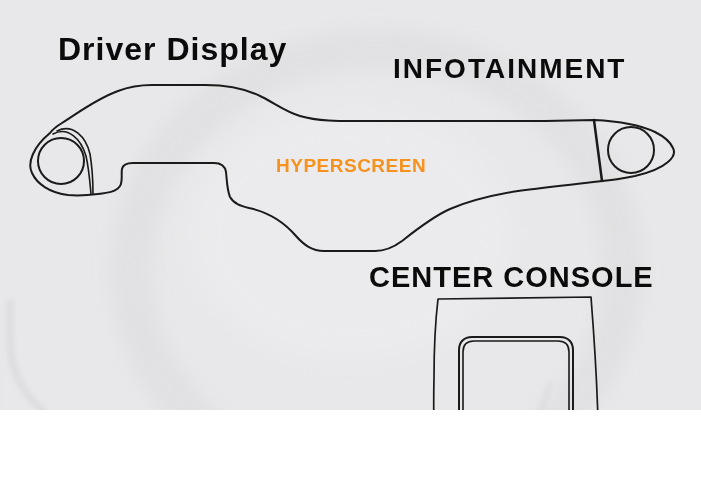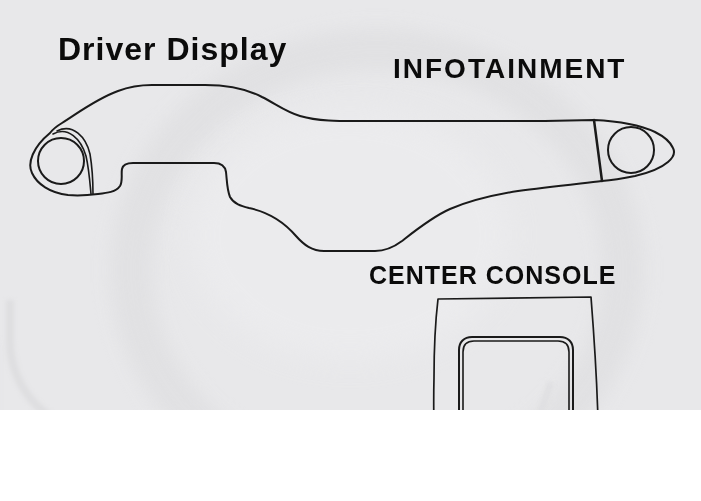--- a/index.html
+++ b/index.html
@@ -55,21 +55,21 @@
   .label{
     position:absolute;
     color:#0b0b0b;
     font-weight:700;
     white-space:nowrap;
     line-height:1;
   }
   .lbl-driver{left:58px;top:33px;font-size:32px;letter-spacing:1px;}
   .lbl-info{left:393px;top:55px;font-size:28px;letter-spacing:2px;}
   .lbl-hyper{left:276px;top:156px;font-size:19px;letter-spacing:.5px;color:#f6921e;}
-  .lbl-console{left:369px;top:263px;font-size:25px;letter-spacing:1px;}
+  .lbl-console{left:369px;top:263px;font-size:29px;letter-spacing:1px;}
 </style>
 </head>
 <body>
 
 <div class="stage">
 
   <div class="wm wm-ring"></div>
   <div class="wm wm-ring-fill"></div>
   <div class="wm wm-corner"></div>
   <div class="wm wm-corner2"></div>
@@ -164,14 +164,15 @@
         C505,455 501,457 498,461
         L495,466
         C493,469 491,470 488,470
         L474,470
         C467,470 463,466 463,459 Z"></path>
     </g>
   </svg>
 
   <div class="label lbl-driver">Driver Display</div>
   <div class="label lbl-info">INFOTAINMENT</div>
+  <div class="label lbl-hyper">HYPERSCREEN</div>
   <div class="label lbl-console">CENTER CONSOLE</div>
 </div>
 
 </body></html>

